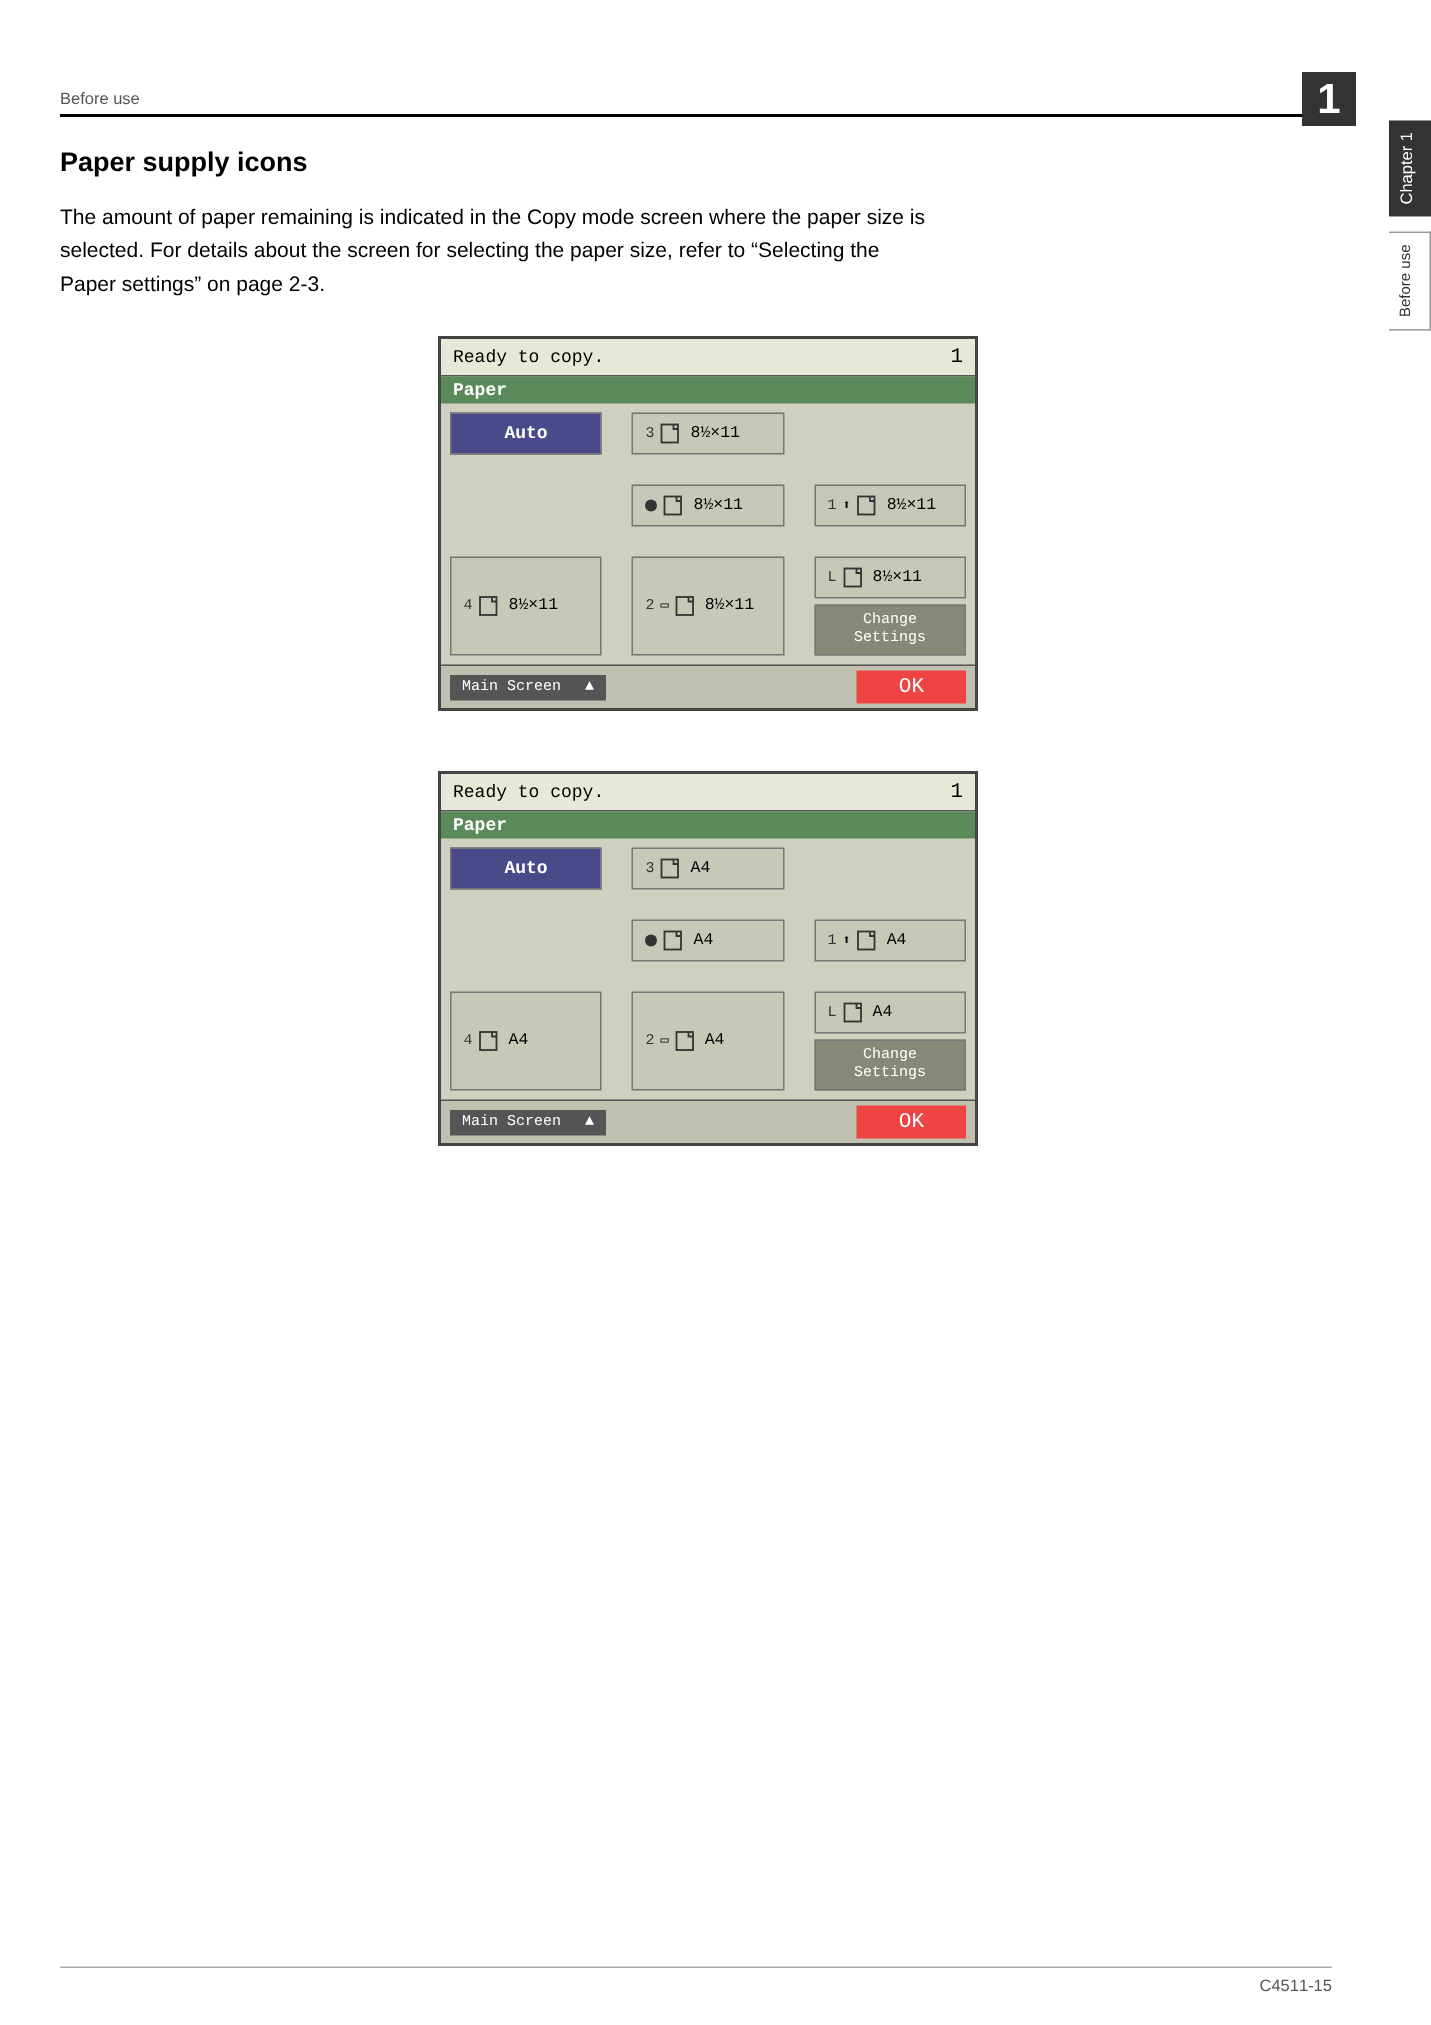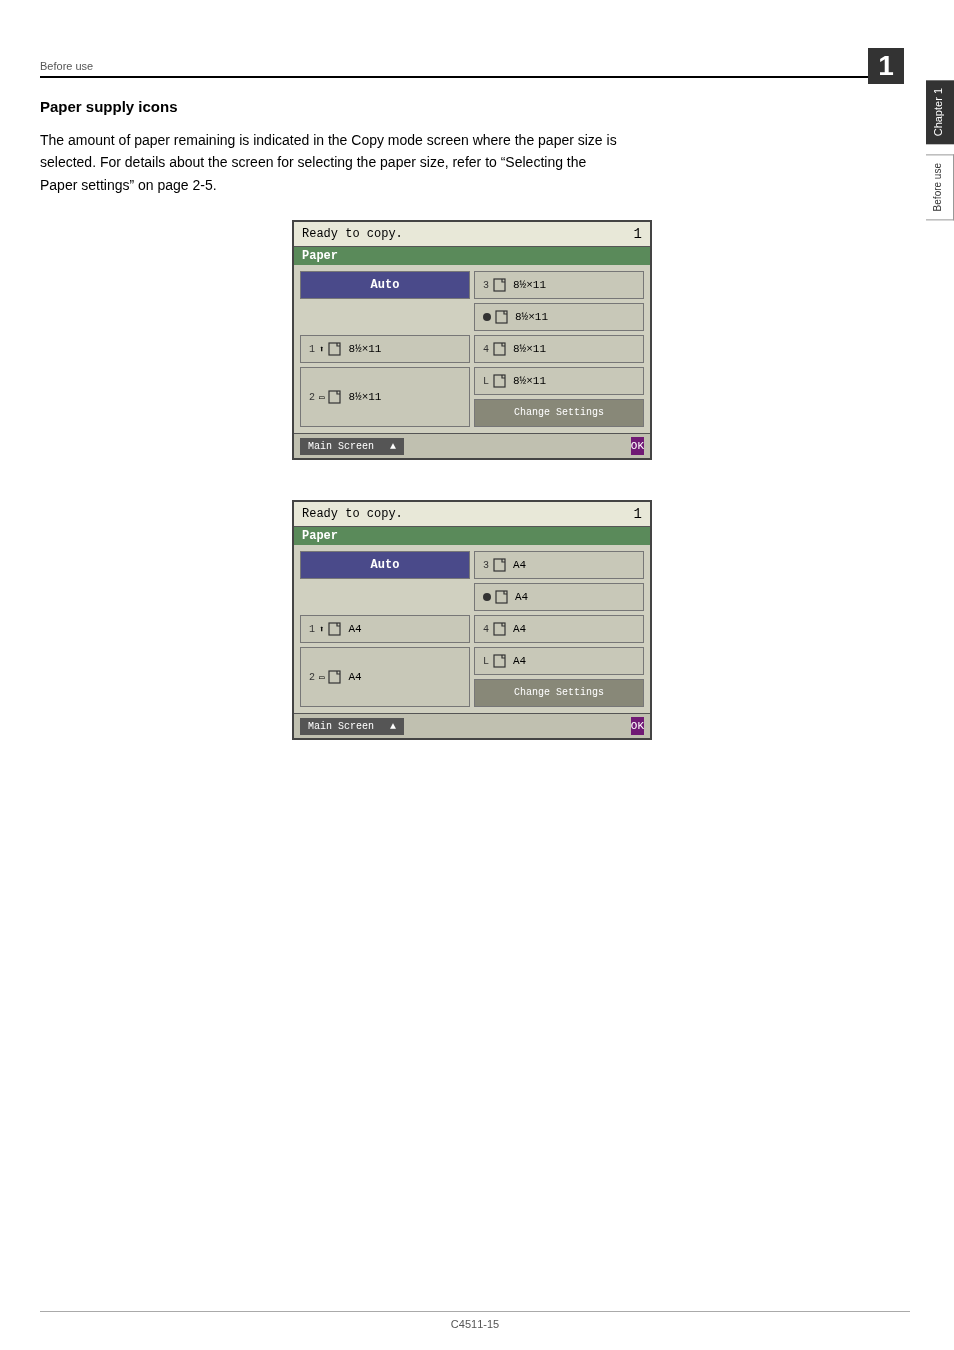--- a/index.html
+++ b/index.html
@@ -90,21 +90,21 @@
       background: #333;
       width: 36px;
       height: 36px;
       display: flex;
       align-items: center;
       justify-content: center;
     }
 
     
     .section-title {
-      font-size: 15px;
+      font-size: 18px;
       font-weight: bold;
       margin-bottom: 14px;
     }
 
     
     .body-text {
       font-size: 14px;
       line-height: 1.6;
       margin-bottom: 24px;
       max-width: 580px;
@@ -143,22 +143,22 @@
       background: #5a8a5a;
       color: #fff;
       padding: 2px 8px;
       font-size: 12px;
       font-weight: bold;
     }
 
     .screen-grid {
       padding: 6px;
       display: grid;
-      grid-template-columns: 1fr 1fr;
-      gap: 4px;
+      grid-template-columns: 1fr 1fr 1fr;
+      gap: 20px;
     }
 
     .screen-cell {
       background: #c8c8b8;
       border: 1px solid #777;
       padding: 4px 8px;
       font-size: 11px;
       display: flex;
       align-items: center;
       gap: 4px;
@@ -195,24 +195,24 @@
       background: #555;
       color: #fff;
       font-size: 10px;
       padding: 3px 8px;
       display: flex;
       align-items: center;
       gap: 16px;
     }
 
     .screen-ok-btn {
-      background: #701a75;
-      color: #fff;
-      font-size: 11px;
-      padding: 3px 0;
+      background: #ef4444;
+      color: #fff;
+      font-size: 14px;
+      padding: 3px 28px;
     }
 
     .cell-number {
       font-size: 10px;
       color: #333;
     }
 
     .dot-indicator {
       width: 8px;
       height: 8px;
@@ -227,25 +227,25 @@
       font-size: 16px;
       margin-top: 8px;
       margin-bottom: 28px;
     }
 
     
     .page-footer {
       position: absolute;
       bottom: 20px;
       left: 40px;
-      right: 44px;
+      right: 66px;
       border-top: 1px solid #aaa;
       padding-top: 6px;
       display: flex;
-      justify-content: center;
+      justify-content: flex-end;
       font-size: 11px;
       color: #555;
     }
 
     .screen-size-text {
       font-size: 11px;
       font-family: 'Courier New', monospace;
     }
 
     
@@ -268,21 +268,21 @@
 
   <div class="main-content">
 
     <div class="page-header">
       <span class="header-text">Before use</span>
       <div class="chapter-number">1</div>
     </div>
 
     <div class="section-title">Paper supply icons</div>
 
-    <div class="body-text">The amount of paper remaining is indicated in the Copy mode screen where the paper size is selected. For details about the screen for selecting the paper size, refer to “Selecting the Paper settings” on page 2-5.</div>
+    <div class="body-text">The amount of paper remaining is indicated in the Copy mode screen where the paper size is selected. For details about the screen for selecting the paper size, refer to “Selecting the Paper settings” on page 2-3.</div>
 
     <div class="screen-mockup-wrapper">
       <div class="copy-screen">
 
         <div class="screen-header-bar">
           <span>Ready to copy.</span>
           <span class="screen-header-num">1</span>
         </div>
 
         <div class="screen-paper-label">Paper</div>

